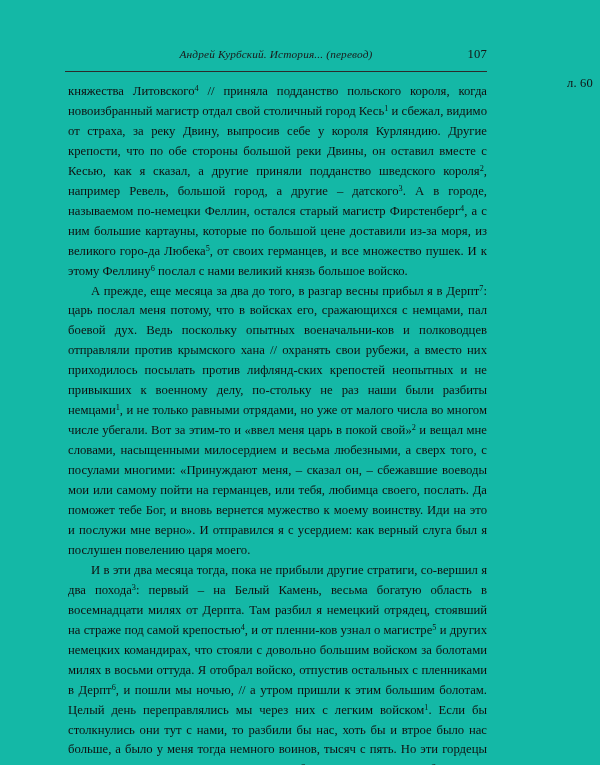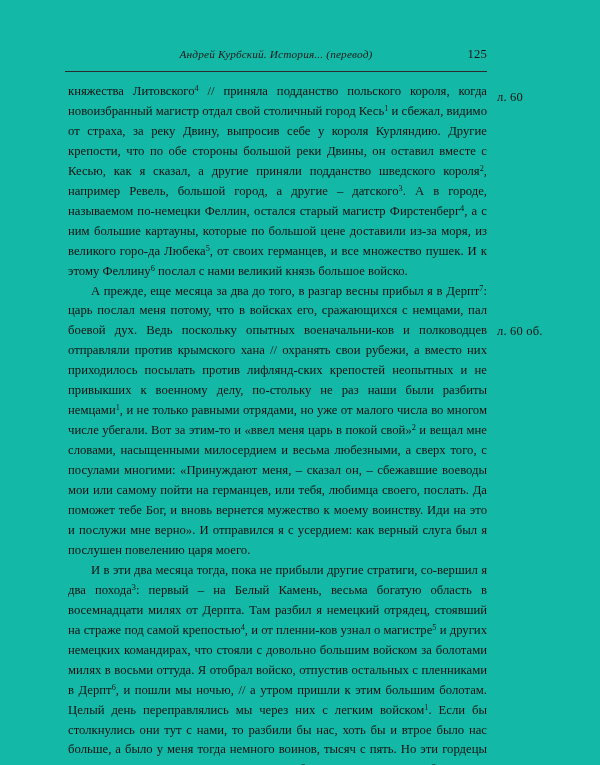--- a/index.html
+++ b/index.html
@@ -100,26 +100,25 @@
     letter-spacing: 0.2px;
   }
 </style>
 </head>
 <body>
 
 <div class="page">
 
   <div class="running-head">
     <div class="rh-title">Андрей Курбский. История... (перевод)</div>
-    <div class="rh-folio">125</div>
+    <div class="rh-folio">107</div>
   </div>
   <div class="rule"></div>
 
   <div class="textblock">
     <p class="para first" id="p1">княжества Литовского<sup>4</sup> // приняла подданство польского короля, когда новоизбранный магистр отдал свой столичный город Кесь<sup>1</sup> и сбежал, видимо от страха, за реку Двину, выпросив себе у короля Курляндию. Другие крепости, что по обе стороны большой реки Двины, он оставил вместе с Кесью, как я сказал, а другие приняли подданство шведского короля<sup>2</sup>, например Ревель, большой город, а другие – датского<sup>3</sup>. А в городе, называемом по-немецки Феллин, остался старый магистр Фирстенберг<sup>4</sup>, а с ним большие картауны, которые по большой цене доставили из-за моря, из великого горо-да Любека<sup>5</sup>, от своих германцев, и все множество пушек. И к этому Феллину<sup>6</sup> послал с нами великий князь большое войско.</p>
     <p class="para" id="p2">А прежде, еще месяца за два до того, в разгар весны прибыл я в Дерпт<sup>7</sup>: царь послал меня потому, что в войсках его, сражающихся с немцами, пал боевой дух. Ведь поскольку опытных военачальни-ков и полководцев отправляли против крымского хана // охранять свои рубежи, а вместо них приходилось посылать против лифлянд-ских крепостей неопытных и не привыкших к военному делу, по-стольку не раз наши были разбиты немцами<sup>1</sup>, и не только равными отрядами, но уже от малого числа во многом числе убегали. Вот за этим-то и «ввел меня царь в покой свой»<sup>2</sup> и вещал мне словами, насыщенными милосердием и весьма любезными, а сверх того, с посулами многими: «Принуждают меня, – сказал он, – сбежавшие воеводы мои или самому пойти на германцев, или тебя, любимца своего, послать. Да поможет тебе Бог, и вновь вернется мужество к моему воинству. Иди на это и послужи мне верно». И отправился я с усердием: как верный слуга был я послушен повелению царя моего.</p>
     <p class="para" id="p3">И в эти два месяца тогда, пока не прибыли другие стратиги, со-вершил я два похода<sup>3</sup>: первый – на Белый Камень, весьма богатую область в восемнадцати милях от Дерпта. Там разбил я немецкий отрядец, стоявший на страже под самой крепостью<sup>4</sup>, и от пленни-ков узнал о магистре<sup>5</sup> и других немецких командирах, что стояли с довольно большим войском за болотами милях в восьми оттуда. Я отобрал войско, отпустив остальных с пленниками в Дерпт<sup>6</sup>, и пошли мы ночью, // а утром пришли к этим большим болотам. Целый день переправлялись мы через них с легким войском<sup>1</sup>. Если бы столкнулись они тут с нами, то разбили бы нас, хоть бы и втрое было нас больше, а было у меня тогда немного воинов, тысяч с пять. Но эти гордецы стояли на широком поле милях в двух от бо-лот, поджидая нас к битве. Мы же переправились через те трудные места, как я сказал, примерно час дали отдохнуть коням, а за час до</p>
   </div>
 
-  <div class="margin-note" id="m1" style="top: 88px;">л. 60</div>
-  <div class="margin-note" id="m2" style="top: 322px;">л. 60 об.</div>
+  <div class="margin-note" id="m1" style="top: 74px; text-align: right;">л. 60</div>
 
 </div>
 
 </body></html>

